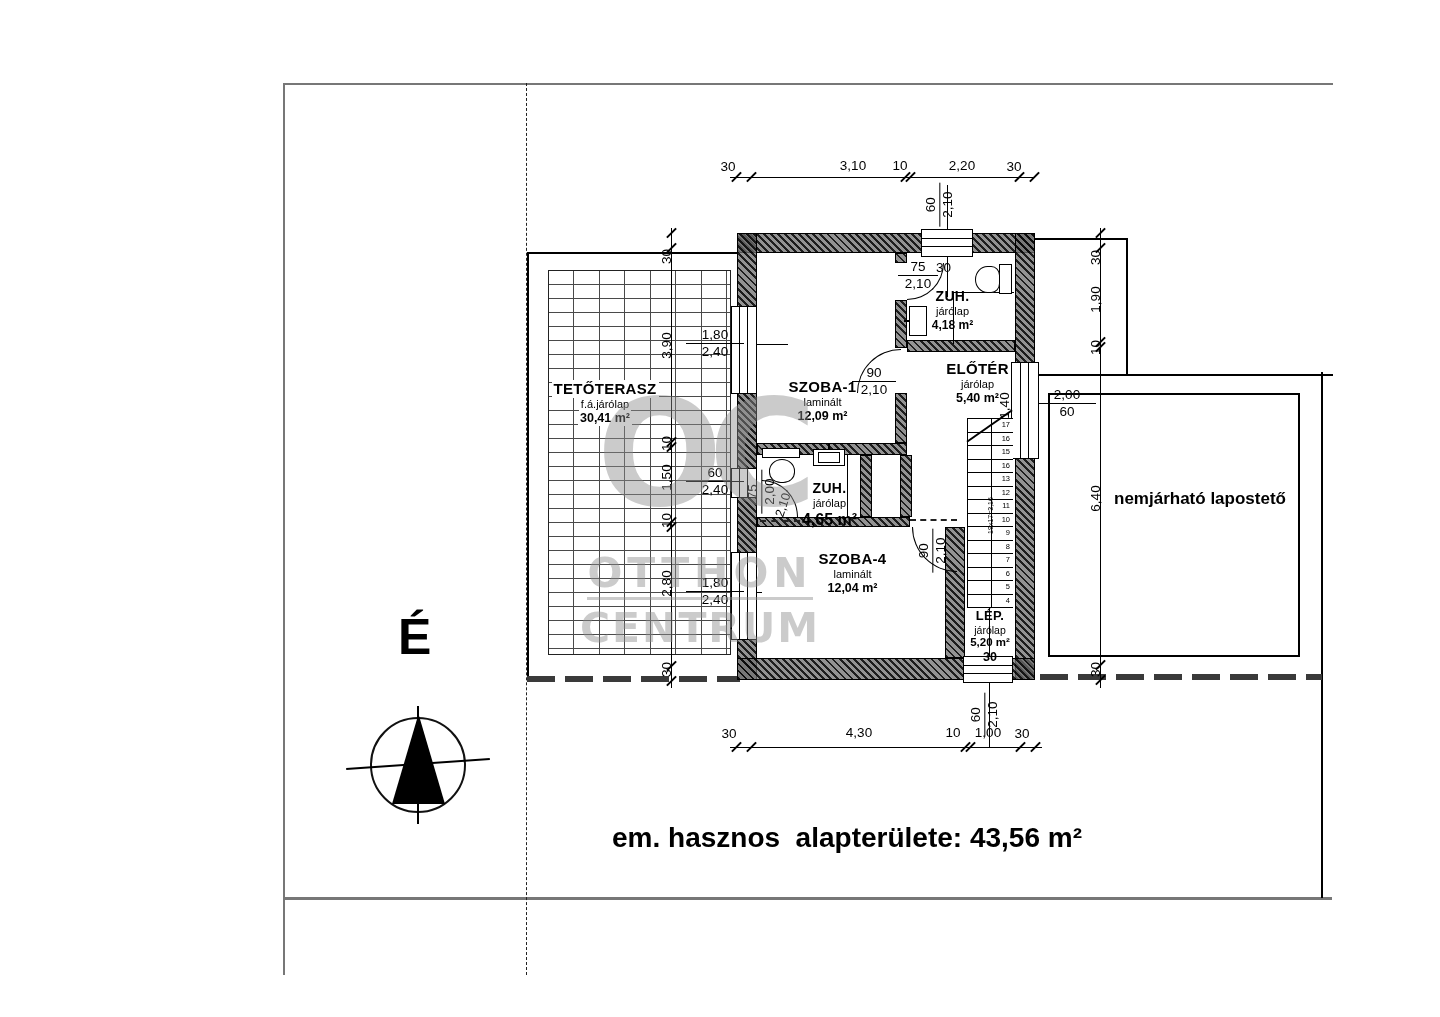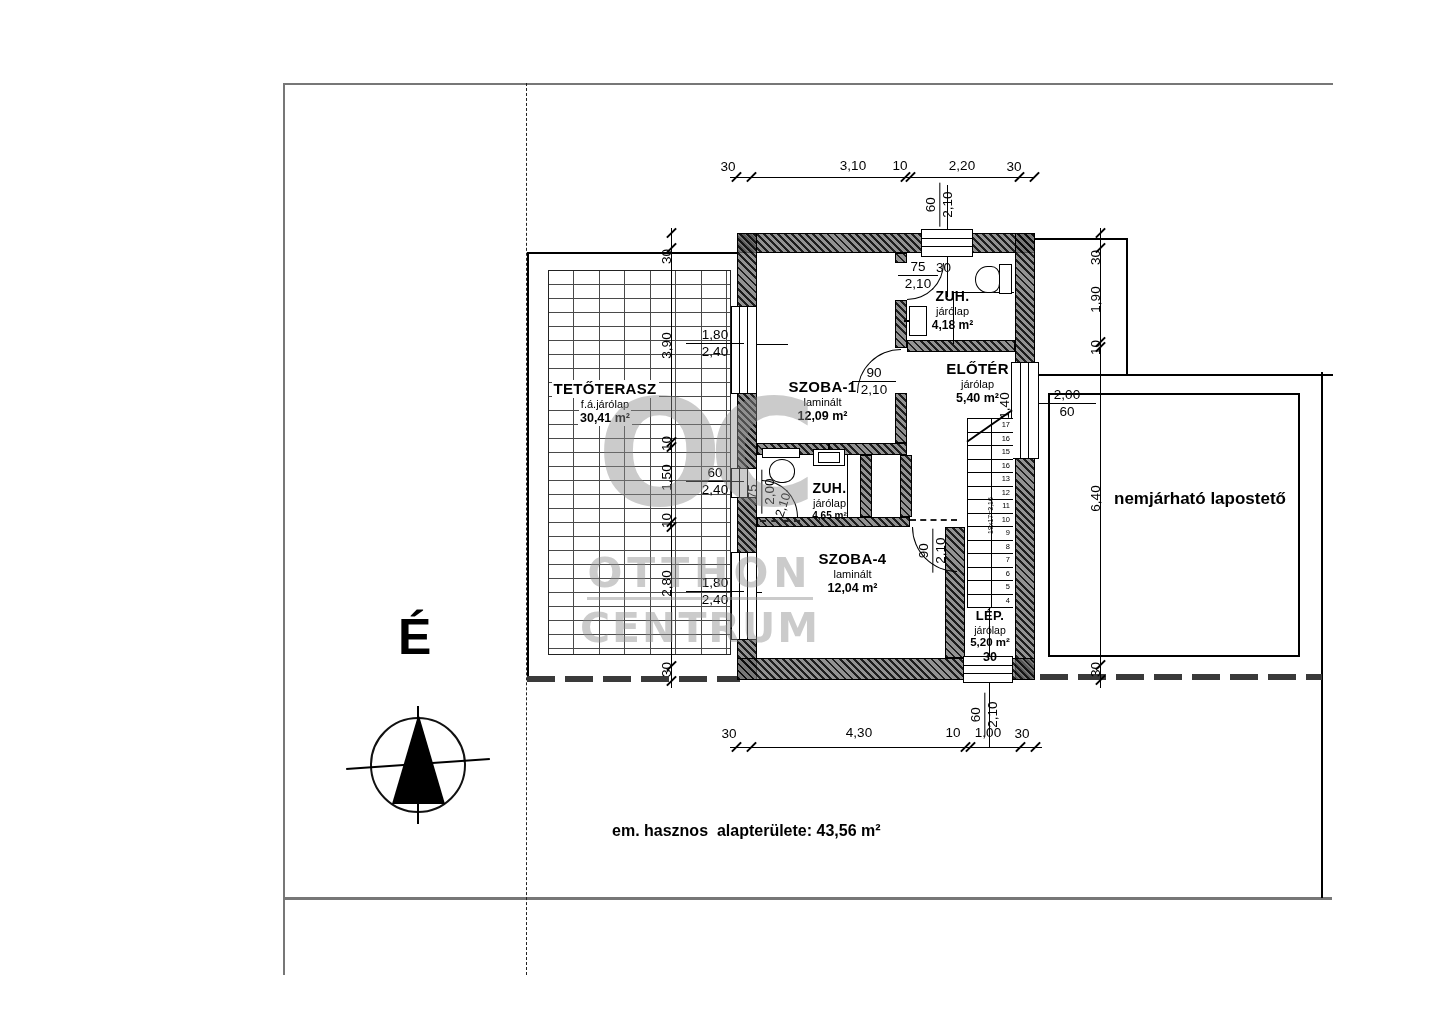--- a/index.html
+++ b/index.html
@@ -176,21 +176,21 @@
     <span class="ra" style="font-size:12px;">4,18 m²</span>
   </div>
   <div class="room" style="left:930px;top:360px;width:95px;">
     <span class="rn">ELŐTÉR</span>
     <span class="rf">járólap</span>
     <span class="ra">5,40 m²</span>
   </div>
   <div class="room" style="left:792px;top:480px;width:75px;">
     <span class="rn" style="font-size:14px;">ZUH.</span>
     <span class="rf">járólap</span>
-    <span class="ra" style="font-size:10px;">4,65 m²</span>
+    <span class="ra" style="font-size:16px;">4,65 m²</span>
   </div>
   <div class="room" style="left:800px;top:550px;width:105px;">
     <span class="rn">SZOBA-4</span>
     <span class="rf">laminált</span>
     <span class="ra">12,04 m²</span>
   </div>
   <div class="room sm" style="left:962px;top:608px;width:56px;z-index:11;">
     <span class="rn">LÉP.</span>
     <span class="rf">járólap</span>
     <span class="ra">5,20 m²</span>
@@ -298,15 +298,15 @@
   <div class="dlab rot" style="left:1081px;top:340px;width:28px;">10</div>
   <div class="dlab rot" style="left:1075px;top:491px;width:40px;">6,40</div>
   <div class="dlab rot" style="left:1081px;top:662px;width:28px;">30</div>
 
   <div class="abs" style="left:398px;top:608px;font-size:50px;font-weight:bold;z-index:10;">É</div>
   <div class="abs" style="left:370px;top:717px;width:96px;height:96px;border:2px solid #111;border-radius:50%;box-sizing:border-box;z-index:3;"></div>
   <div class="ln" style="left:346px;top:763px;width:144px;height:1.5px;transform:rotate(-4deg);"></div>
   <div class="ln" style="left:417px;top:706px;width:1.5px;height:118px;"></div>
   <div class="abs" style="left:392px;top:714px;width:53px;height:90px;background:#000;clip-path:polygon(50% 0,100% 100%,0 100%);z-index:4;"></div>
 
-  <div class="abs" style="left:612px;top:822px;font-size:16px;font-weight:bold;white-space:pre;z-index:10;">em. hasznos  alapterülete: 43,56 m²</div>
+  <div class="abs" style="left:612px;top:822px;font-size:28px;font-weight:bold;white-space:pre;z-index:10;">em. hasznos  alapterülete: 43,56 m²</div>
 
 </div>
 
 </body></html>

